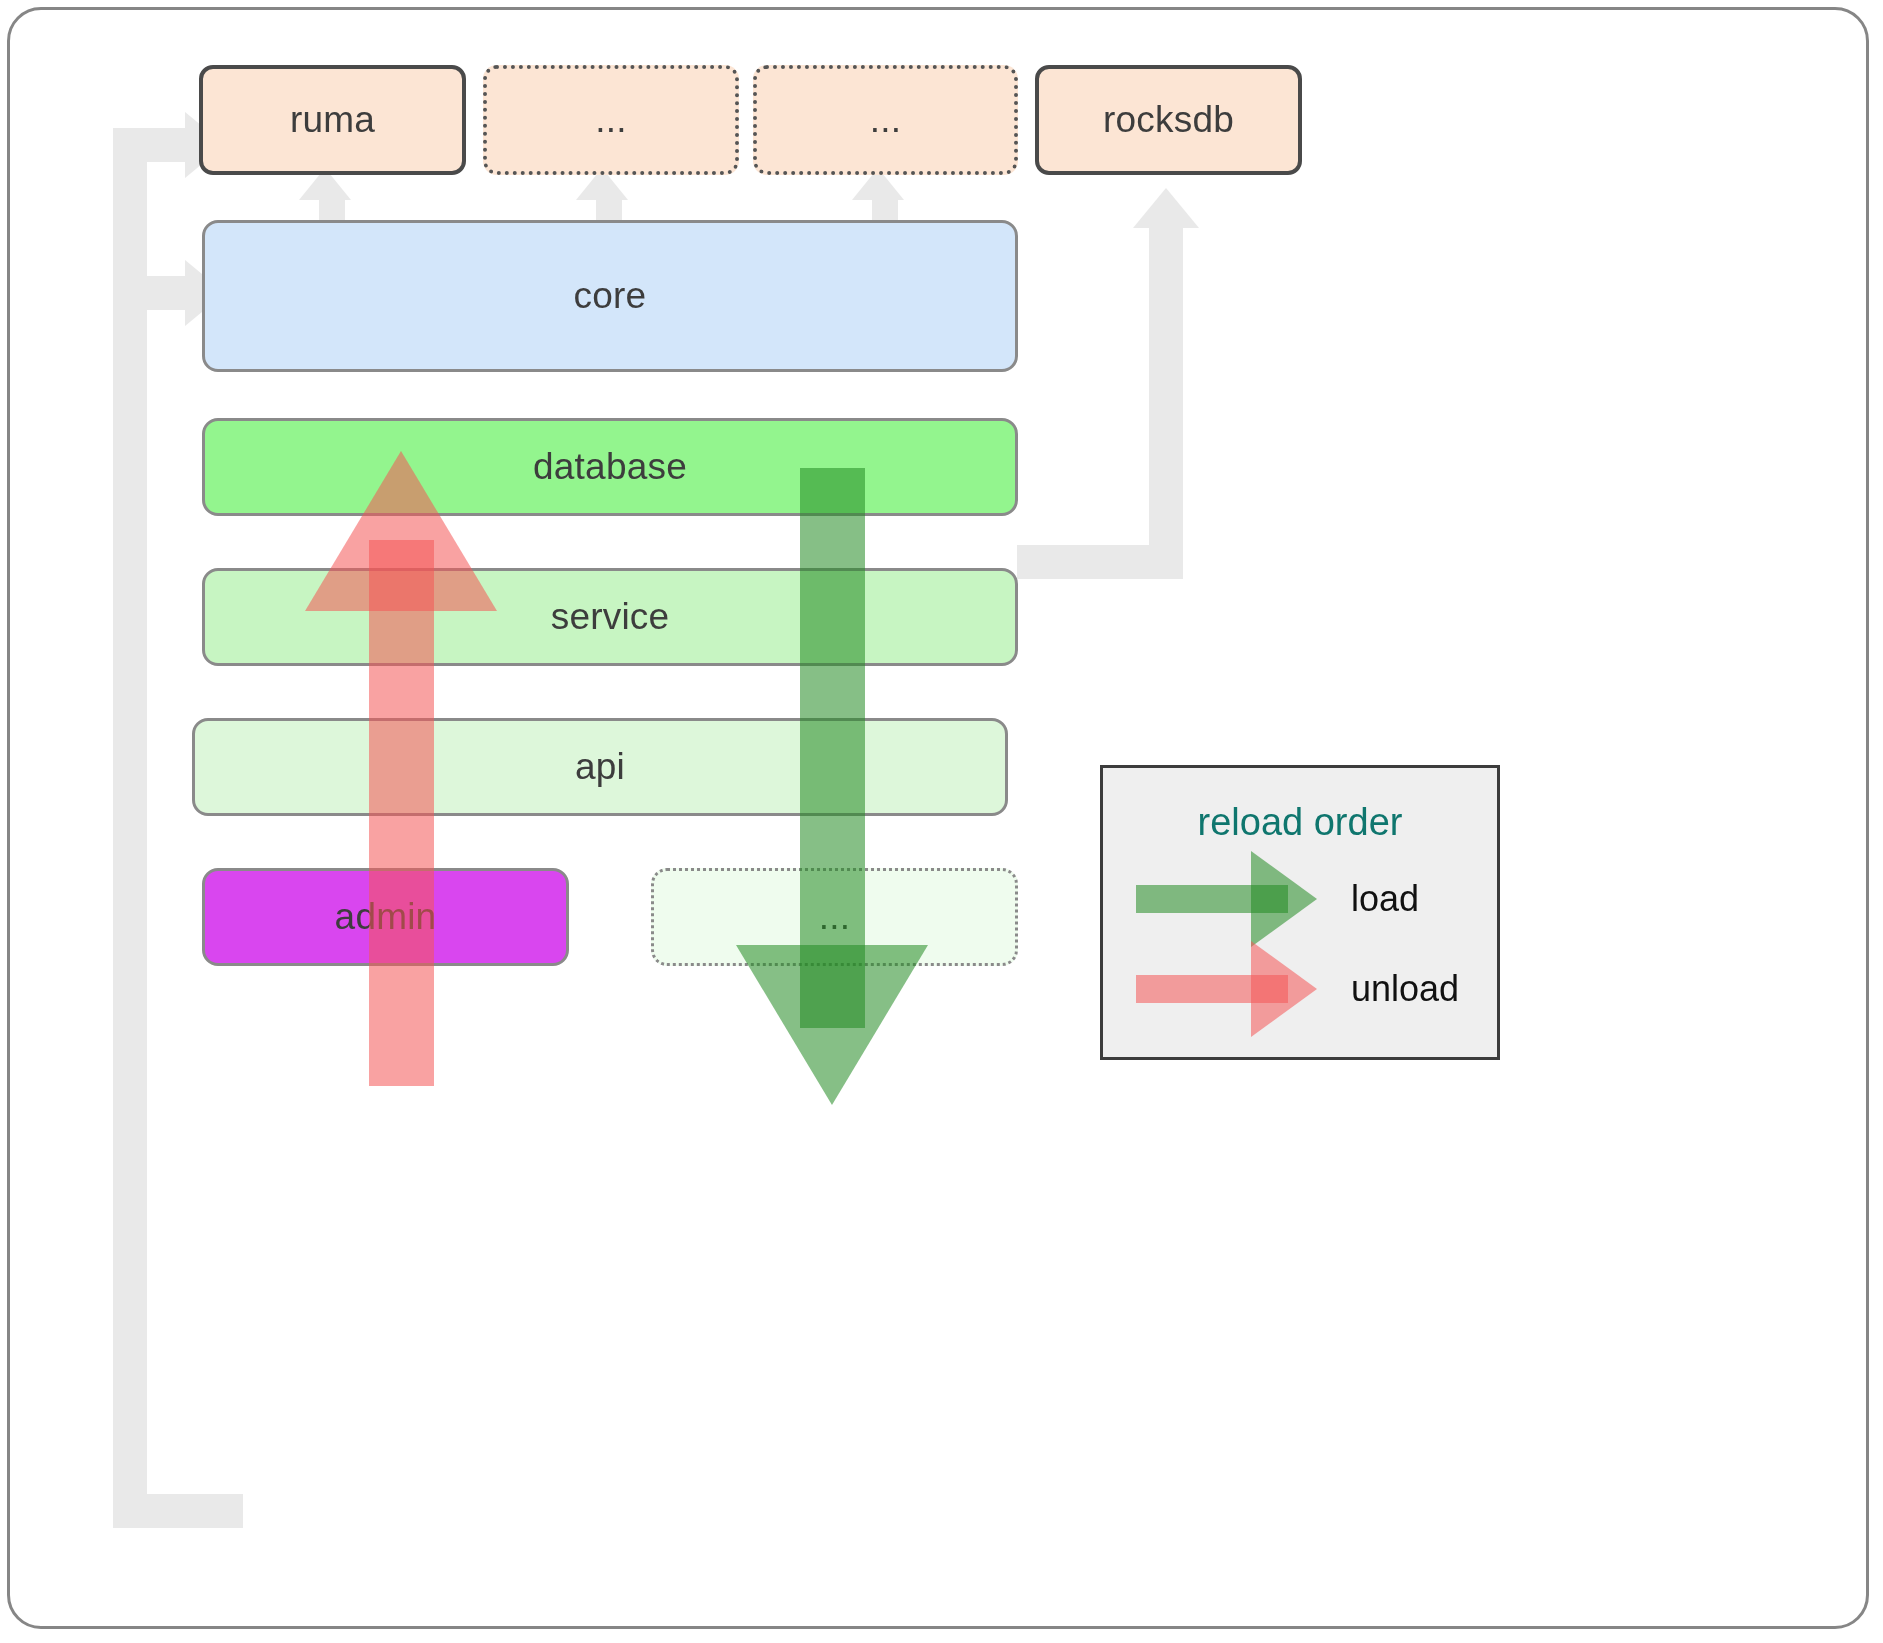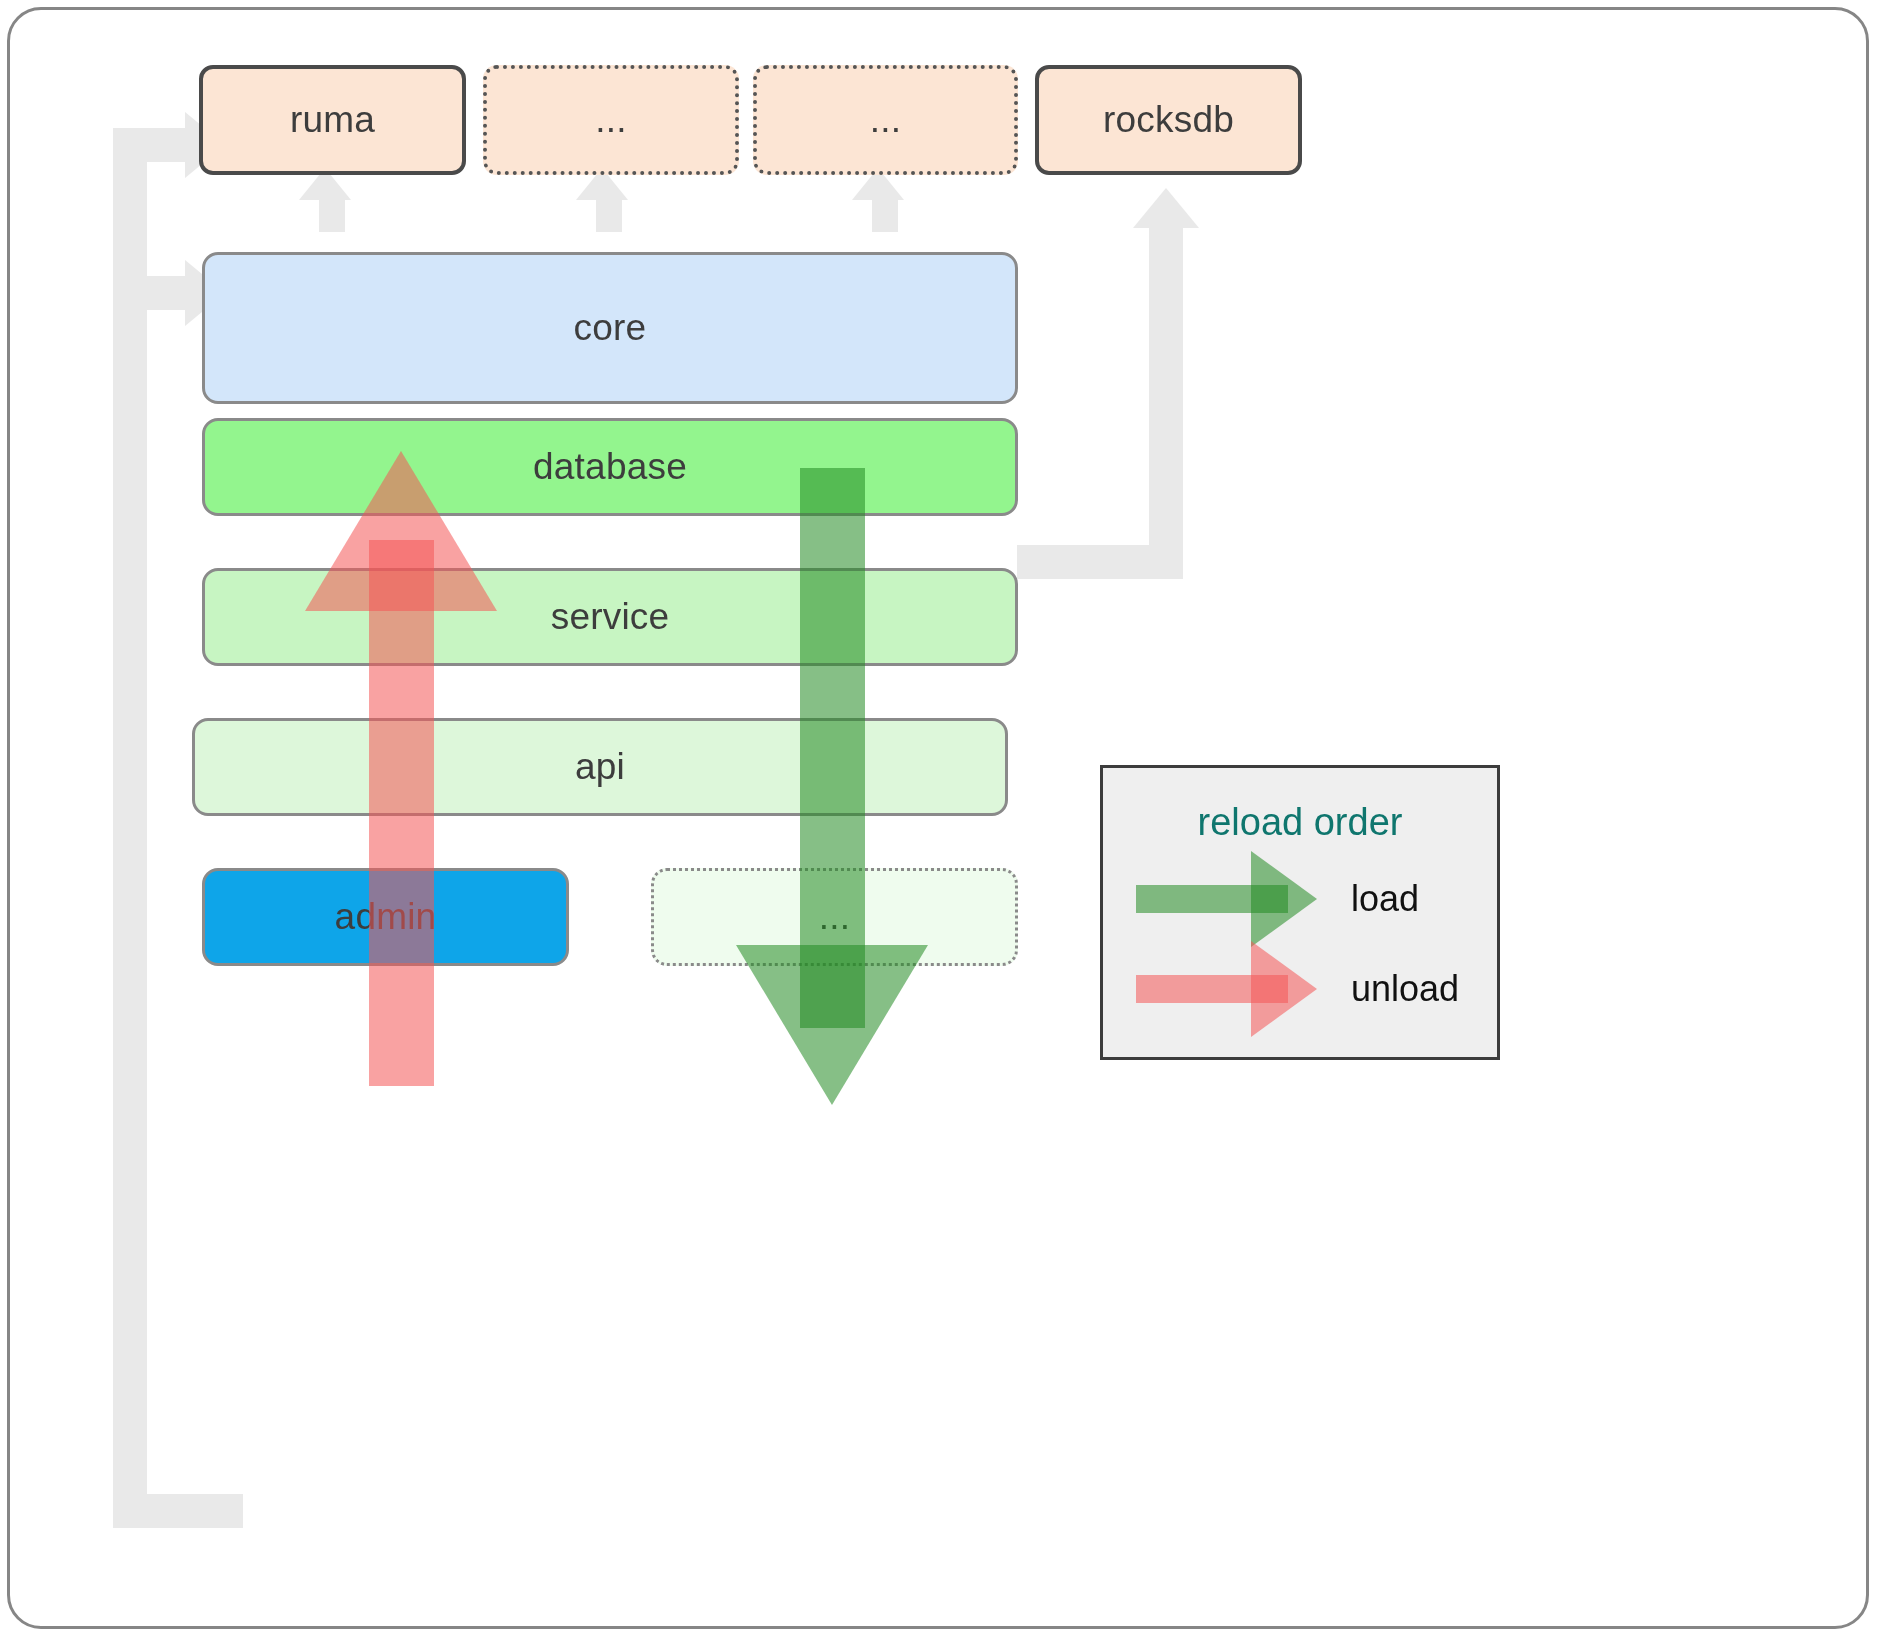--- a/index.html
+++ b/index.html
@@ -47,21 +47,20 @@
   }
   .dep-dotted {
     background: #fce5d4;
     border: 4px dotted #555555;
   }
 
   .core-box {
     background: #d3e6fa;
     border: 3px solid #8a8a8a;
     border-radius: 16px;
-    margin-top: 32px;
   }
 
   .layer {
     border: 3px solid #8a8a8a;
     border-radius: 16px;
   }
   .layer-dotted {
     border: 3px dotted #8a8a8a;
     border-radius: 16px;
   }
@@ -197,21 +196,21 @@
   </div>
 
   <div class="box layer" style="left:202px; top:568px; width:816px; height:98px; background:#c7f5c2;">
     <span>service</span>
   </div>
 
   <div class="box layer" style="left:192px; top:718px; width:816px; height:98px; background:#ddf7da;">
     <span>api</span>
   </div>
 
-  <div class="box layer" style="left:202px; top:868px; width:367px; height:98px; background:#0ea5e9;">
+  <div class="box layer" style="left:202px; top:868px; width:367px; height:98px; background:#d946ef;">
     <span>admin</span>
   </div>
 
   <div class="box layer-dotted" style="left:651px; top:868px; width:367px; height:98px; background:#effcee;">
     <span>...</span>
   </div>
 
 
   <div class="flow-shaft unload-shaft" style="left:369px; top:540px; width:65px; height:546px;"></div>
   <div class="flow-head unload-head" style="left:305px; top:451px; border-bottom-width:160px; transform: translateY(0);"></div>

